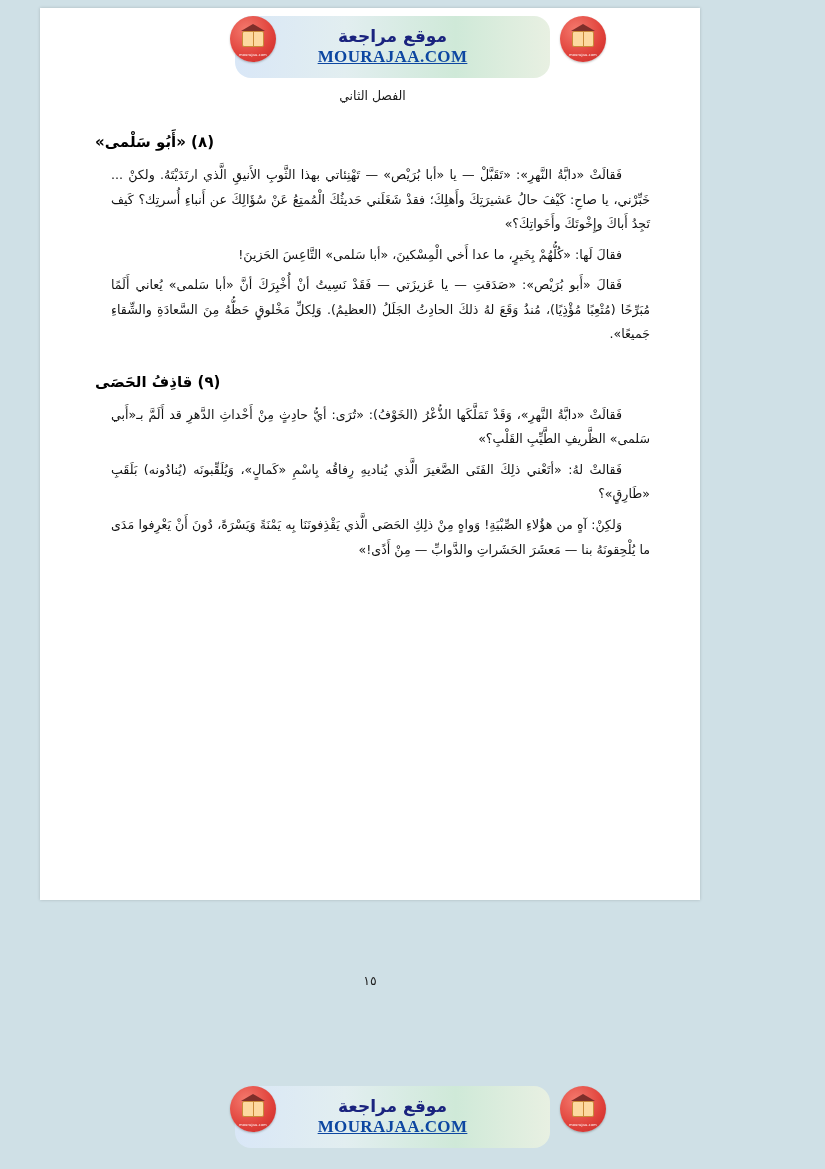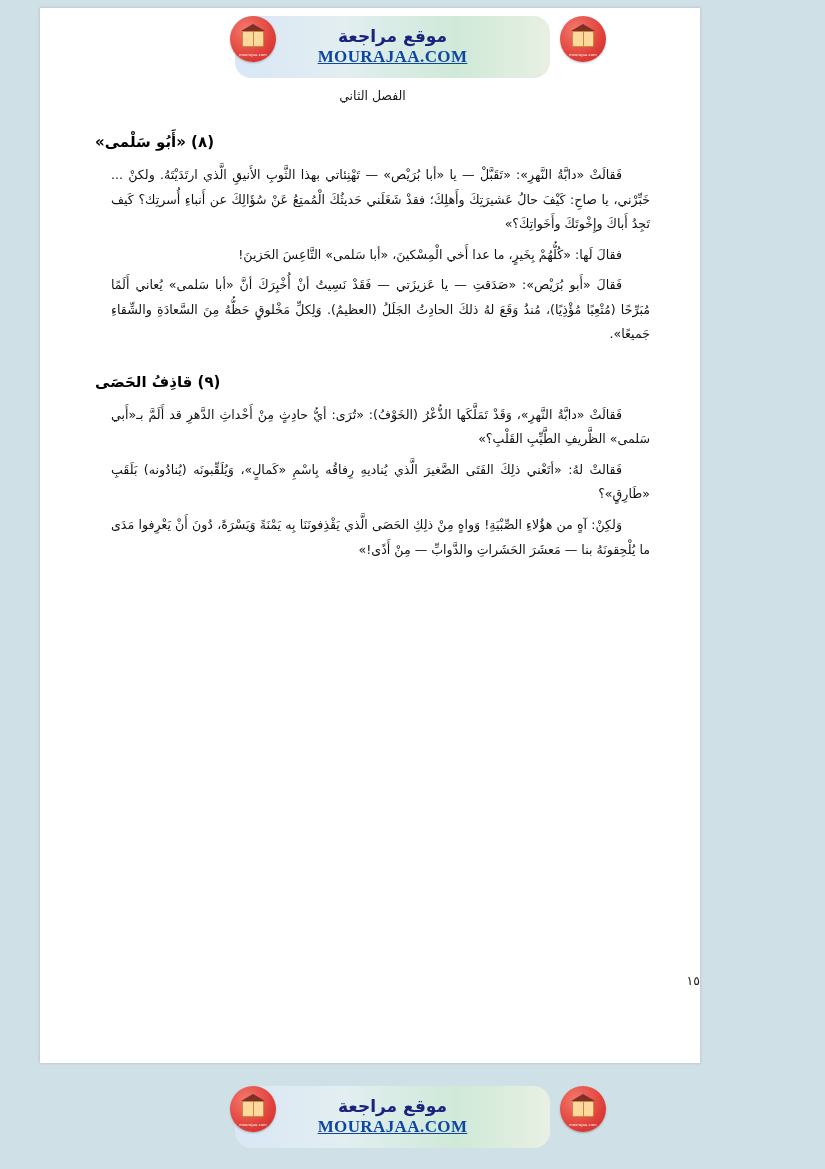--- a/index.html
+++ b/index.html
@@ -19,21 +19,21 @@
     left: 40px;
     top: 8px;
     width: 700px;
     height: 1150px;
   }
   .paper {
     position: absolute;
     left: 0;
     top: 0;
     width: 660px;
-    height: 1055px;
+    height: 892px;
     background: #ffffff;
     box-shadow: 0 0 3px rgba(0,0,0,0.18);
   }
 
   
   .banner {
     position: absolute;
     left: 195px;
     width: 315px;
     height: 62px;
@@ -143,20 +143,21 @@
     line-height: 1.95;
     margin: 0 0 6px 16px;
     text-indent: 28px;
     text-align: justify;
   }
   .page-number {
     position: absolute;
     left: 0;
     right: 0;
     top: 965px;
+    text-align: center;
     font-size: 12.5px;
     color: #222;
   }
 </style>
 </head>
 <body>
 
 <div class="page-shell">
 
   <div class="paper">

